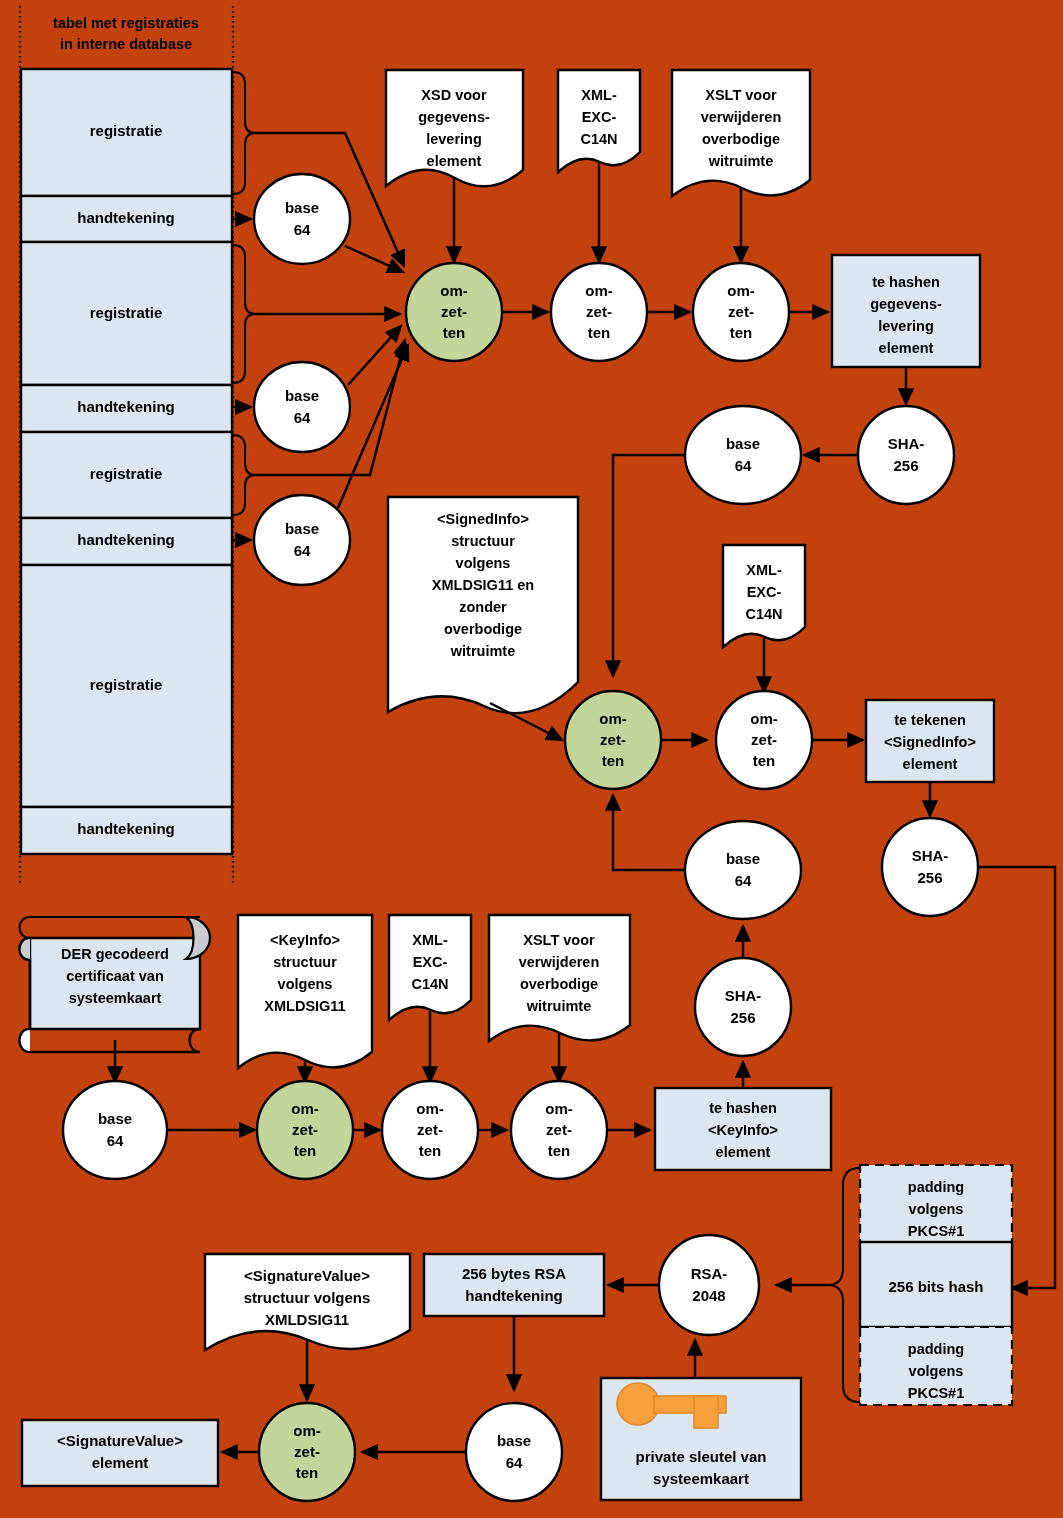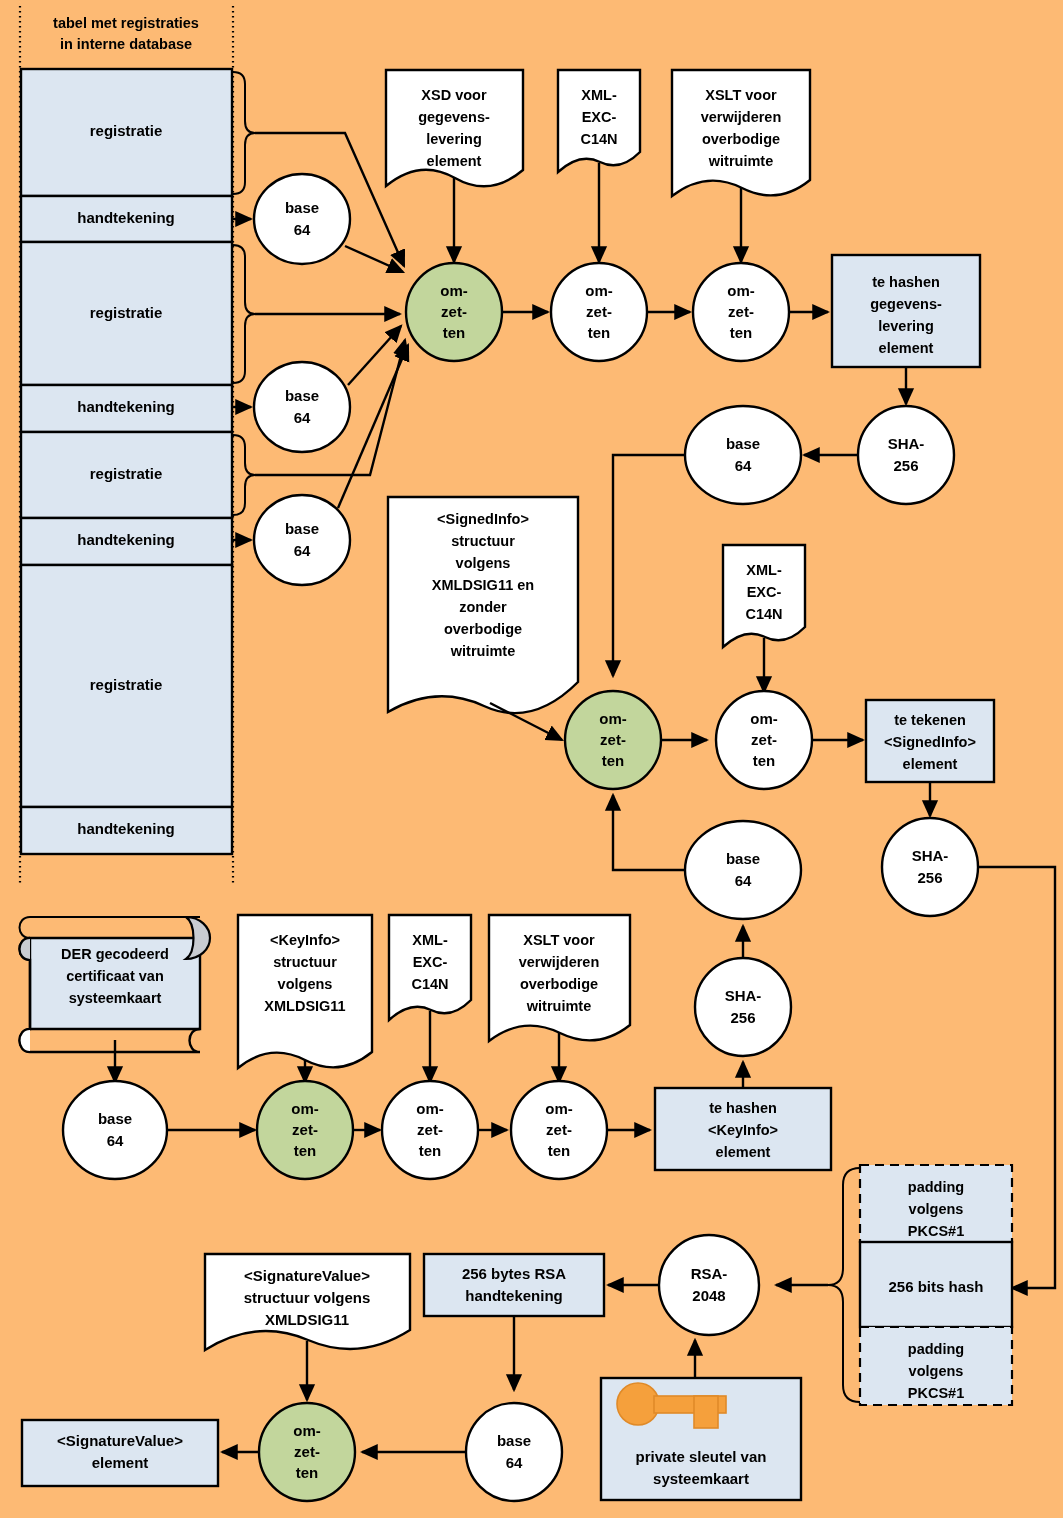--- a/index.html
+++ b/index.html
@@ -1,17 +1,17 @@
 <!DOCTYPE html>
 <html><head>
 <meta charset="utf-8">
 <style>
   html,body{margin:0;padding:0;background:#ffffff;}
   body{font-family:"Liberation Sans", sans-serif;}
-  #stage{position:relative;width:1063px;height:1518px;overflow:hidden;background:#fdba74;}
+  #stage{position:relative;width:1063px;height:1518px;overflow:hidden;background:#c2410c;}
   svg#diagram{display:block;width:1063px;height:1518px;}
   .lbl{font-family:"Liberation Sans", sans-serif;font-weight:bold;fill:#000;text-anchor:middle;dominant-baseline:middle;}
   .t14{font-size:14.5px;}
   .t15{font-size:15px;}
   .stroke-main{fill:none;stroke:#000;stroke-width:2.4;}
   .stroke-thin{fill:none;stroke:#000;stroke-width:2.0;}
   .shape-blue{fill:#dce6f1;stroke:#000;stroke-width:2.4;}
   .shape-green{fill:#c2d69c;stroke:#000;stroke-width:2.4;}
   .shape-white{fill:#ffffff;stroke:#000;stroke-width:2.4;}
   .dashedbox{fill:#dce6f1;stroke:#000;stroke-width:2.2;stroke-dasharray:9 6;}

